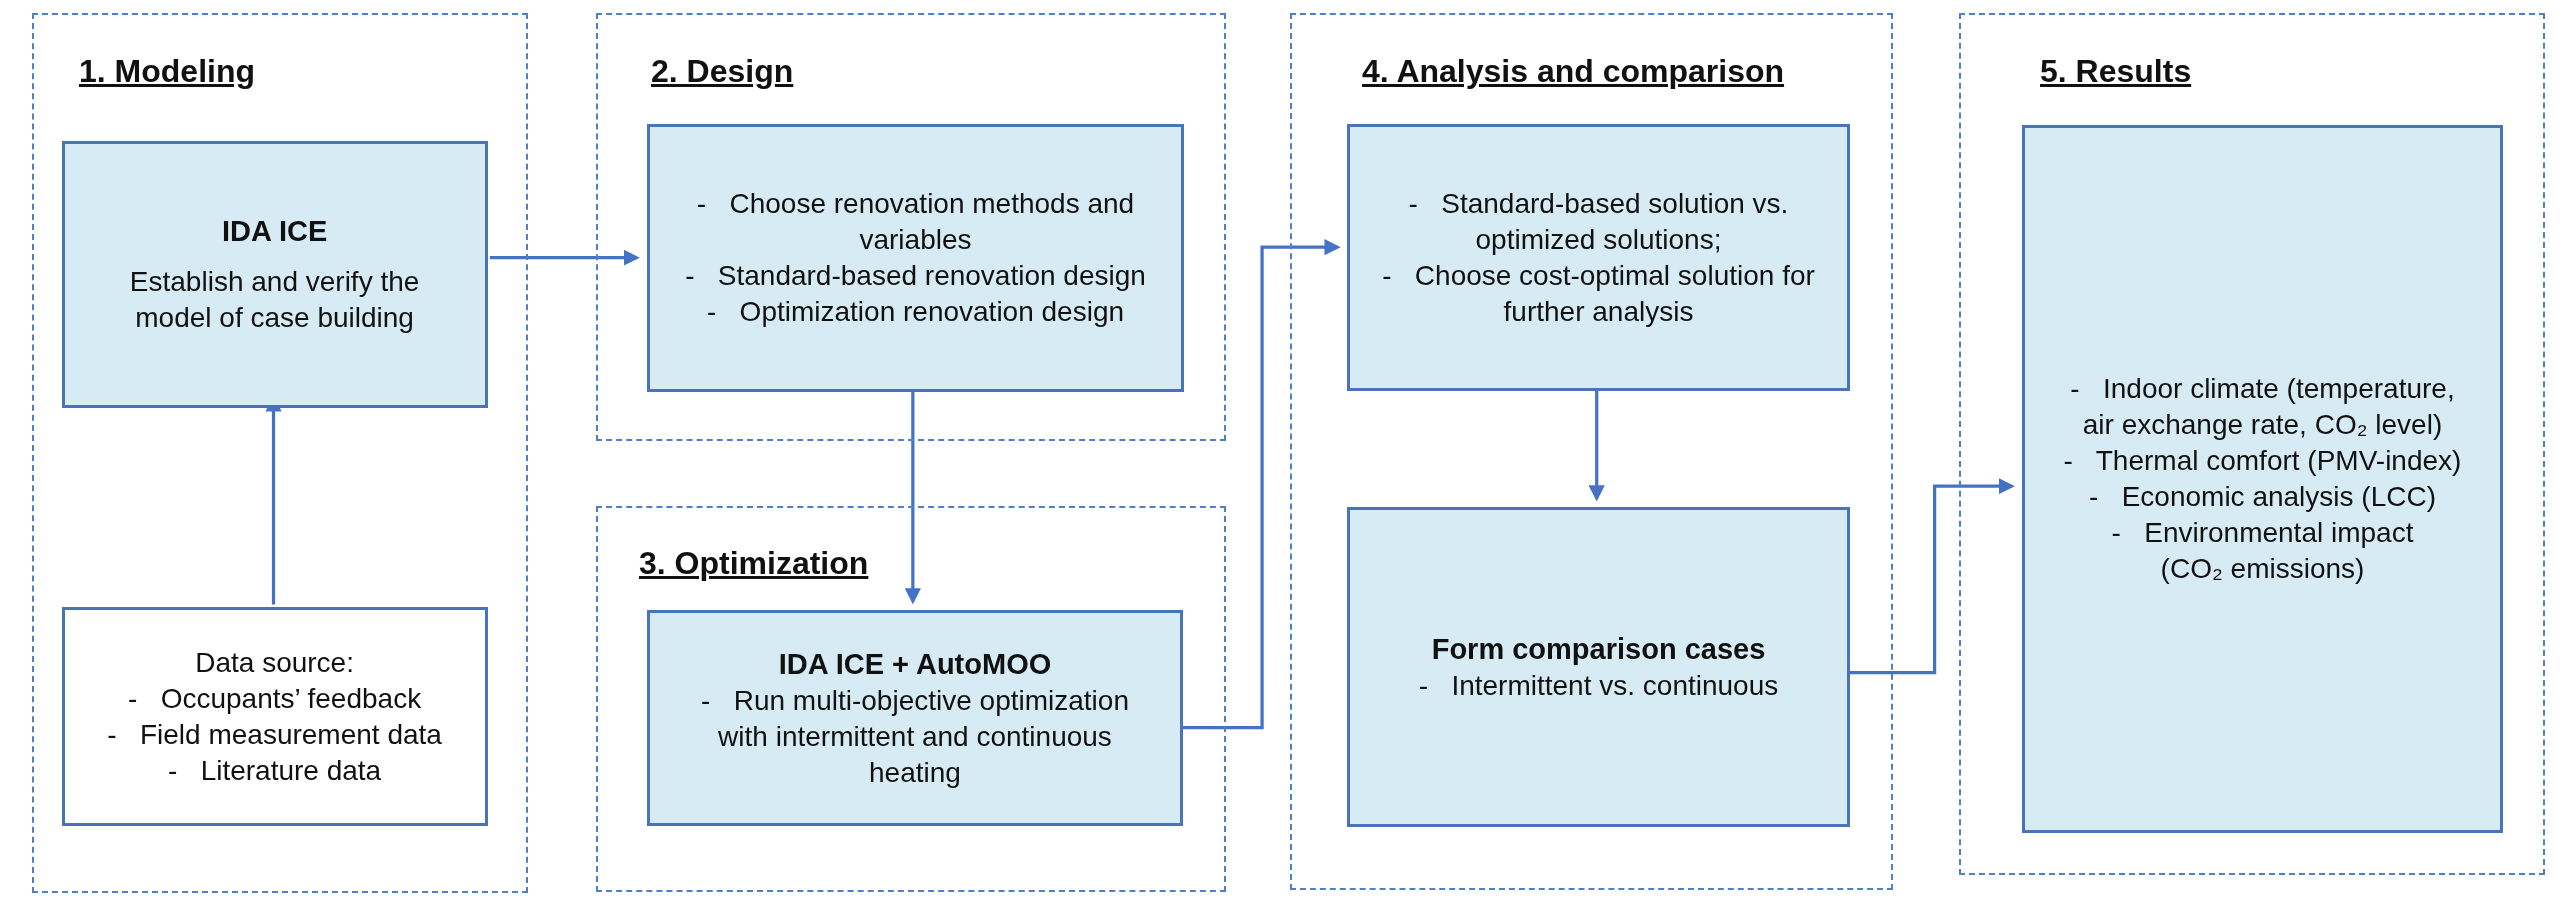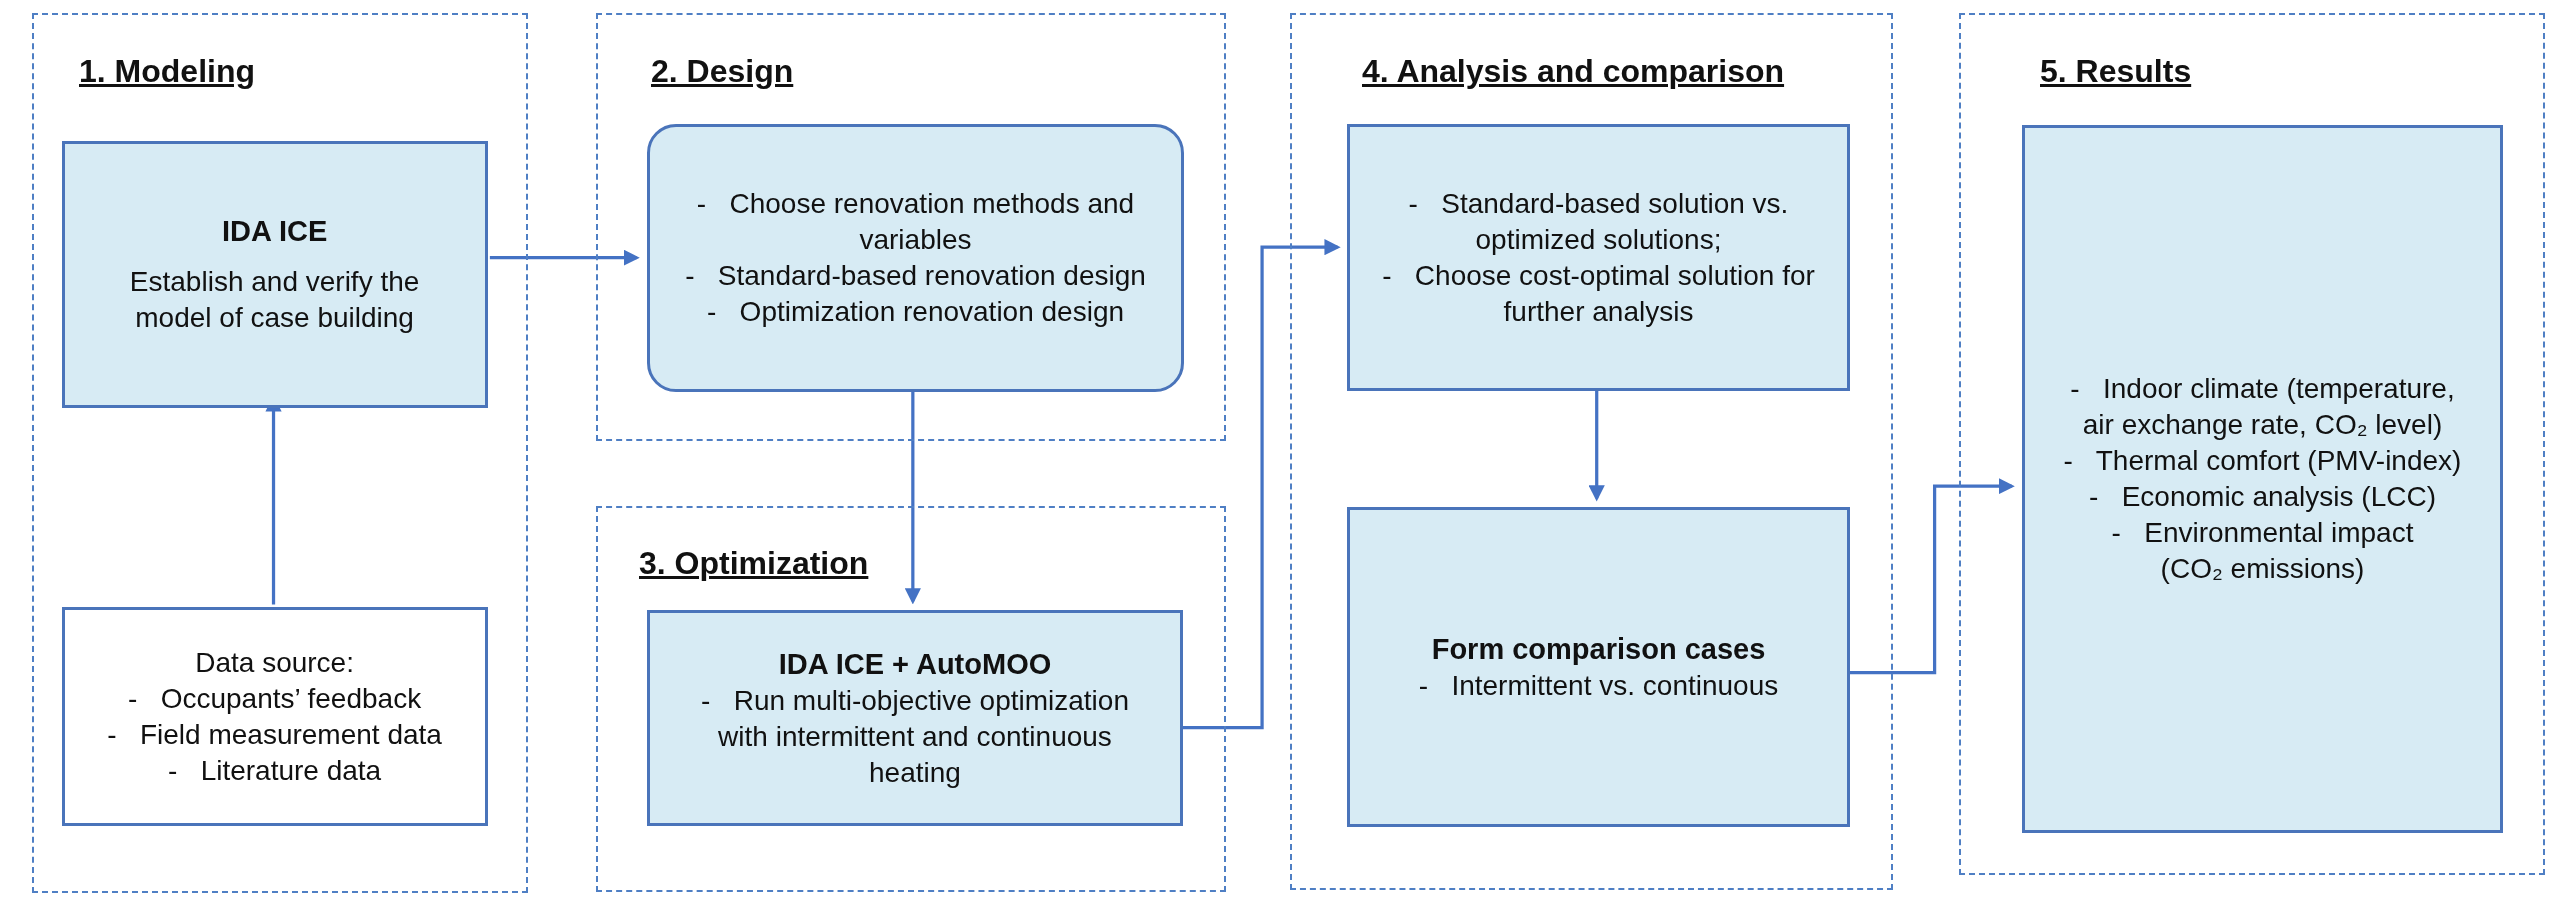--- a/index.html
+++ b/index.html
@@ -59,21 +59,21 @@
       <p class="line">Data source:</p>
       <p class="line">-&nbsp;&nbsp; Occupants’ feedback</p>
       <p class="line">-&nbsp;&nbsp; Field measurement data</p>
       <p class="line">-&nbsp;&nbsp; Literature data</p>
     </div>
   </section>
 
   <section class="panel" style="left:596px;top:13px;width:630px;height:428px;">
     <h2 class="panel-title" style="left:53px;top:37px;text-align:right;">2. Design</h2>
 
-    <div class="box" style="left:49px;top:109px;width:537px;height:268px;padding:0 32px;border-radius:29px;">
+    <div class="box" style="left:49px;top:109px;width:537px;height:268px;padding:0 32px;">
       <p class="line">-&nbsp;&nbsp; Choose renovation methods and
 variables</p>
       <p class="line">-&nbsp;&nbsp; Standard-based renovation design</p>
       <p class="line">-&nbsp;&nbsp; Optimization renovation design</p>
     </div>
   </section>
 
   <section class="panel" style="left:596px;top:506px;width:630px;height:386px;">
     <h2 class="panel-title" style="left:41px;top:36px;">3. Optimization</h2>
 

